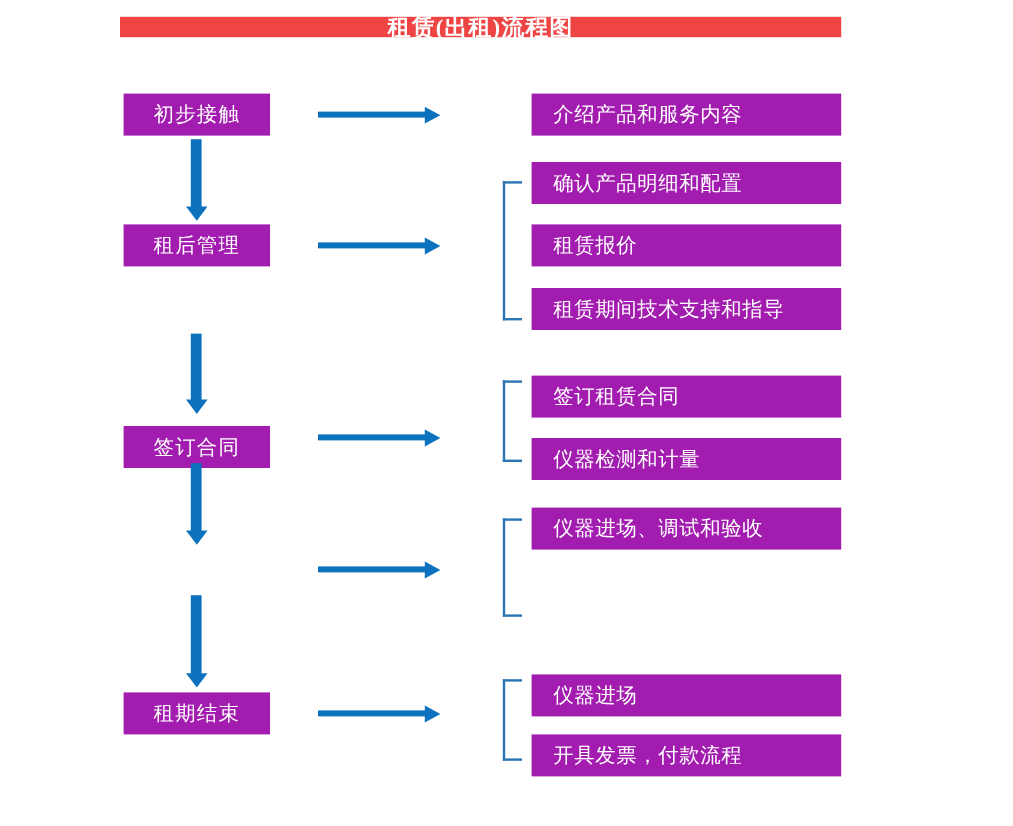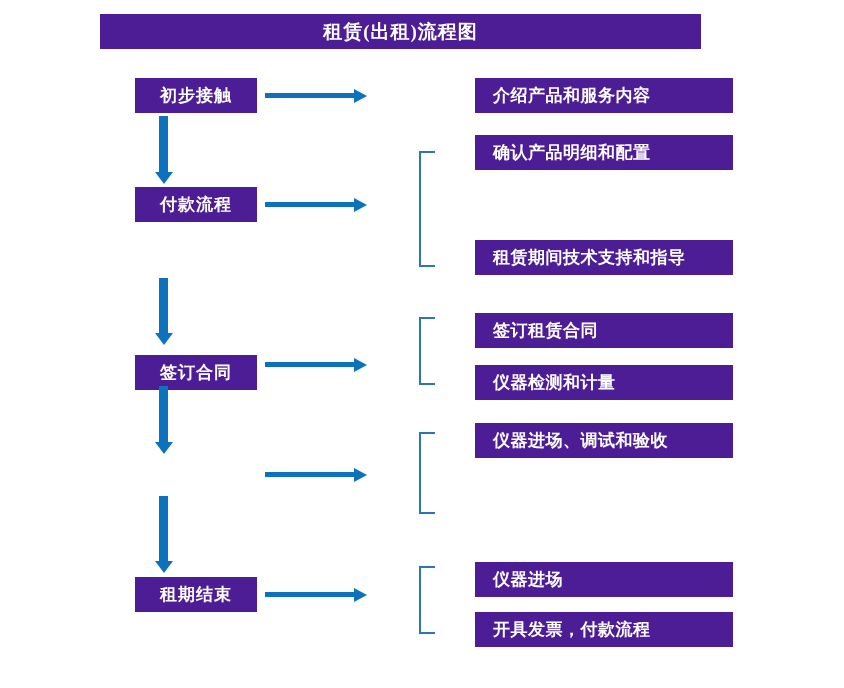--- a/index.html
+++ b/index.html
@@ -15,39 +15,38 @@
     width: 844px;
     height: 688px;
     background: #ffffff;
     overflow: hidden;
   }
   .banner {
     position: absolute;
     left: 100px;
     top: 14px;
     width: 601px;
-    height: 35px;
-    background: #4c1d95;
+    height: 17px;
+    background: #ef4444;
     color: #ffffff;
     font-size: 19px;
     font-weight: bold;
     display: flex;
     align-items: center;
     justify-content: center;
     letter-spacing: 1px;
   }
   .node {
     position: absolute;
-    background: #4c1d95;
+    background: #a21caf;
     color: #ffffff;
-    font-weight: bold;
+    font-weight: normal;
     display: flex;
     align-items: center;
     box-sizing: border-box;
-    margin-left: 32px;
   }
   .node-left {
     left: 103px;
     width: 122px;
     height: 35px;
     font-size: 17px;
     justify-content: center;
     letter-spacing: 1px;
   }
   .node-right {
@@ -110,21 +109,21 @@
   }
 </style>
 </head>
 <body>
 
 <div id="canvas">
 
   <div class="banner">租赁(出租)流程图</div>
 
   <div class="node node-left" style="top:78px;">初步接触</div>
-  <div class="node node-left" style="top:187px;">付款流程</div>
+  <div class="node node-left" style="top:187px;">租后管理</div>
   <div class="node node-left" style="top:355px;">签订合同</div>
   <div class="node node-left" style="top:577px;">租期结束</div>
 
   <div class="v-arrow" style="top:116px; height:57px;"></div>
   <div class="v-arrow" style="top:278px; height:56px;"></div>
   <div class="v-arrow" style="top:386px; height:57px;"></div>
   <div class="v-arrow" style="top:496px; height:66px;"></div>
 
   <div class="h-arrow" style="top:93px;"></div>
   <div class="h-arrow" style="top:202px;"></div>
@@ -132,20 +131,21 @@
   <div class="h-arrow" style="top:472px;"></div>
   <div class="h-arrow" style="top:592px;"></div>
 
   <div class="bracket" style="top:151px; height:116px;"></div>
   <div class="bracket" style="top:317px; height:68px;"></div>
   <div class="bracket" style="top:432px; height:82px;"></div>
   <div class="bracket" style="top:566px; height:68px;"></div>
 
   <div class="node node-right" style="top:78px;">介绍产品和服务内容</div>
   <div class="node node-right" style="top:135px;">确认产品明细和配置</div>
+  <div class="node node-right" style="top:187px;">租赁报价</div>
   <div class="node node-right" style="top:240px;">租赁期间技术支持和指导</div>
   <div class="node node-right" style="top:313px;">签订租赁合同</div>
   <div class="node node-right" style="top:423px;">仪器进场、调试和验收</div>
   <div class="node node-right" style="top:365px;">仪器检测和计量</div>
   <div class="node node-right" style="top:562px;">仪器进场</div>
   <div class="node node-right" style="top:612px;">开具发票，付款流程</div>
 
 </div>
 
 </body></html>

